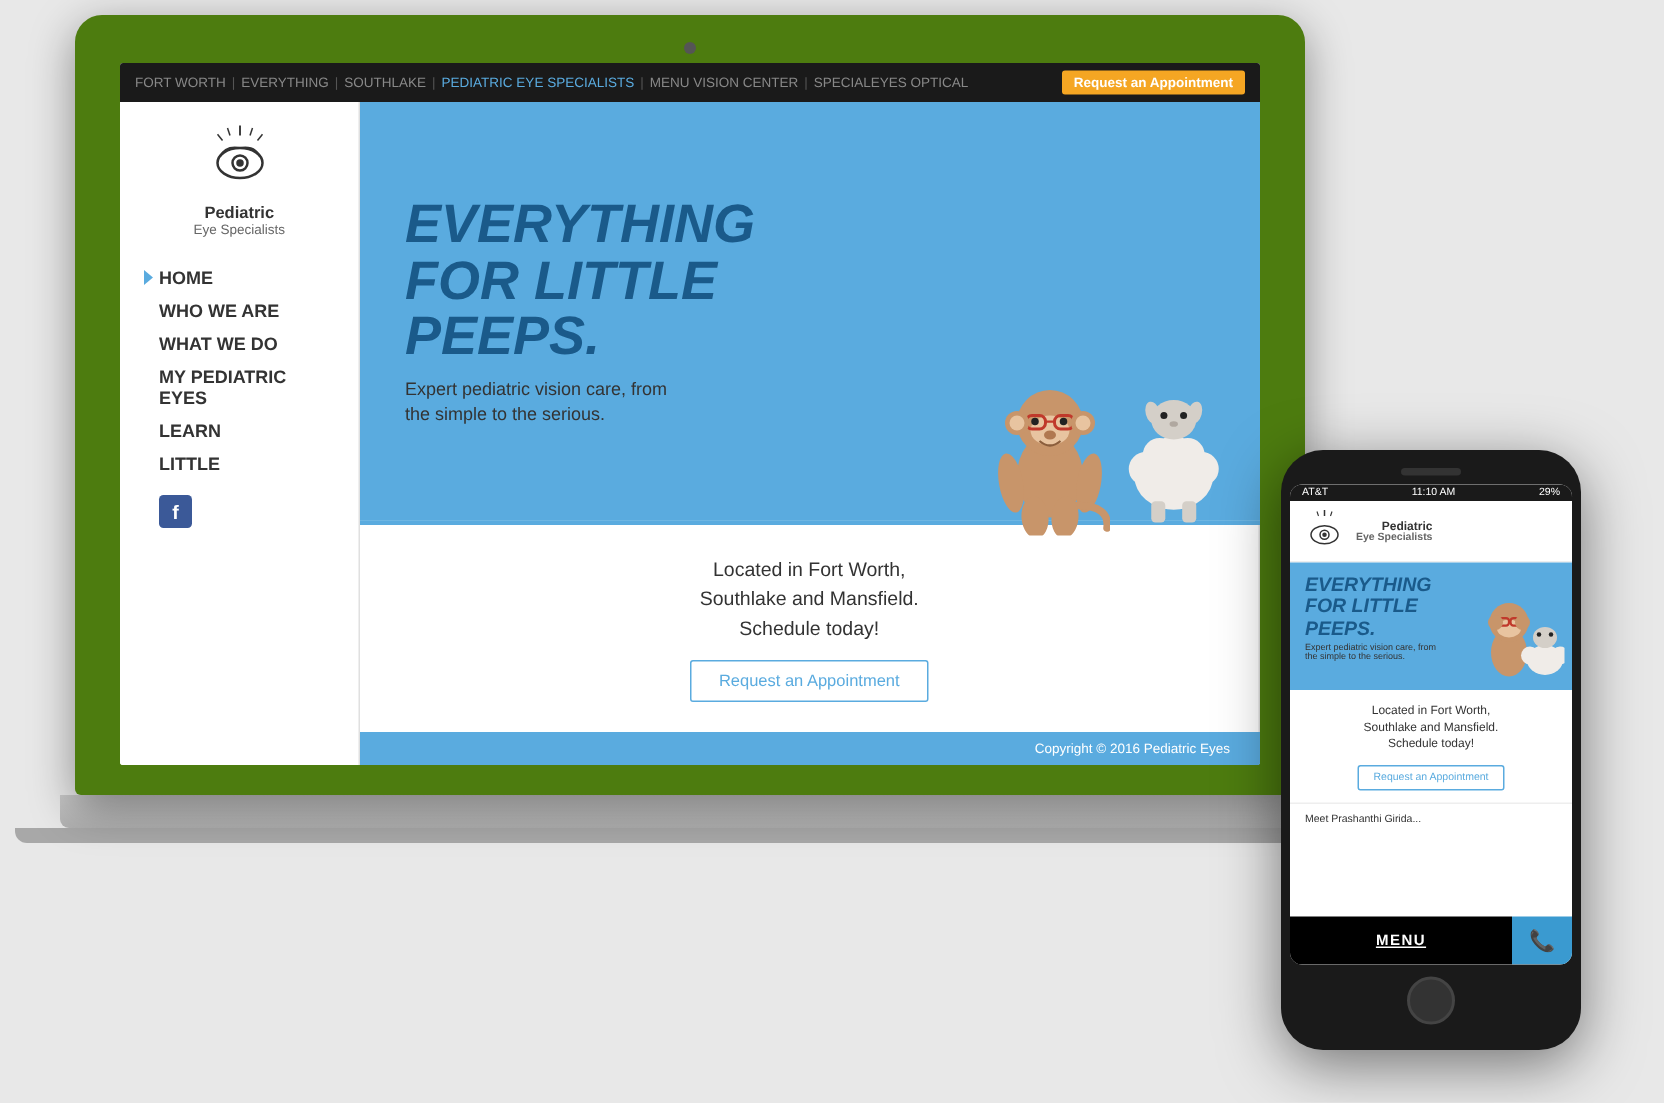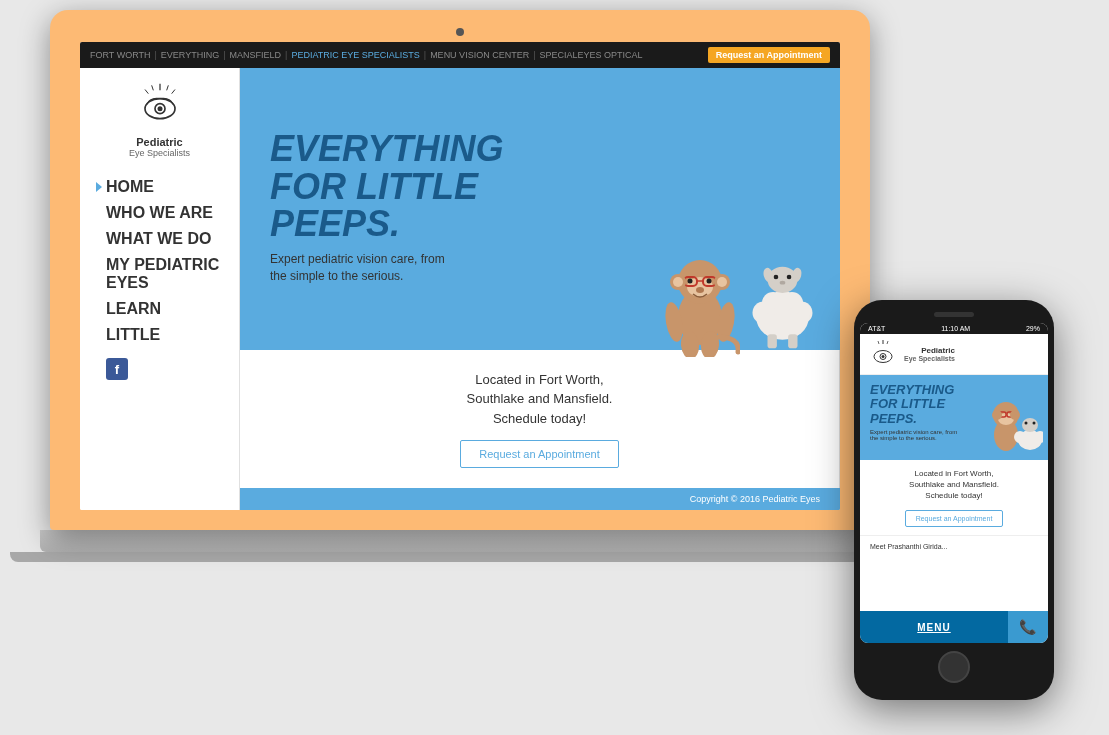--- a/index.html
+++ b/index.html
@@ -17,21 +17,21 @@
 
     
     .laptop-wrapper {
       position: absolute;
       left: 50px;
       top: 10px;
       width: 820px;
       height: 640px;
     }
     .laptop-body {
-      background: #fdba74;
+      background: #4d7c0f;
       border-radius: 18px 18px 4px 4px;
       width: 820px;
       height: 520px;
       padding: 18px 30px 14px 30px;
       position: relative;
       box-shadow: 0 8px 30px rgba(0,0,0,0.4);
     }
     .laptop-camera {
       width: 8px;
       height: 8px;
@@ -122,21 +122,21 @@
     }
     .logo-text-sub {
       font-size: 9px;
       color: #666;
     }
     .nav-menu {
       list-style: none;
     }
     .nav-menu li {
       padding: 4px 0 4px 10px;
-      font-size: 16px;
+      font-size: 12px;
       color: #333;
       font-weight: bold;
       cursor: pointer;
       position: relative;
     }
     .nav-menu li.active::before {
       content: '';
       position: absolute;
       left: 0;
       top: 50%;
@@ -362,21 +362,21 @@
       position: absolute;
       bottom: 0;
       left: 0;
       right: 0;
       height: 32px;
       display: flex;
       align-items: center;
     }
     .phone-menu-btn {
       flex: 1;
-      background: #0369a1;
+      background: #000000;
       height: 32px;
       display: flex;
       align-items: center;
       justify-content: center;
       color: #fff;
       font-size: 10px;
       font-weight: bold;
       letter-spacing: 1px;
       text-decoration: underline;
     }
@@ -400,21 +400,21 @@
     <div class="laptop-screen">
 
       <div class="site-wrapper">
 
         <div class="site-topbar">
           <div class="site-topbar-links">
             <span style="color:#888">FORT WORTH</span>
             <span style="color:#555">|</span>
             <span style="color:#888">EVERYTHING</span>
             <span style="color:#555">|</span>
-            <span style="color:#888">MANSFIELD</span>
+            <span style="color:#888">SOUTHLAKE</span>
             <span style="color:#555">|</span>
             <span style="color:#5aabdf">PEDIATRIC EYE SPECIALISTS</span>
             <span style="color:#555">|</span>
             <span style="color:#888">MENU VISION CENTER</span>
             <span style="color:#555">|</span>
             <span style="color:#888">SPECIALEYES OPTICAL</span>
           </div>
           <div class="site-topbar-btn">Request an Appointment</div>
         </div>
 

